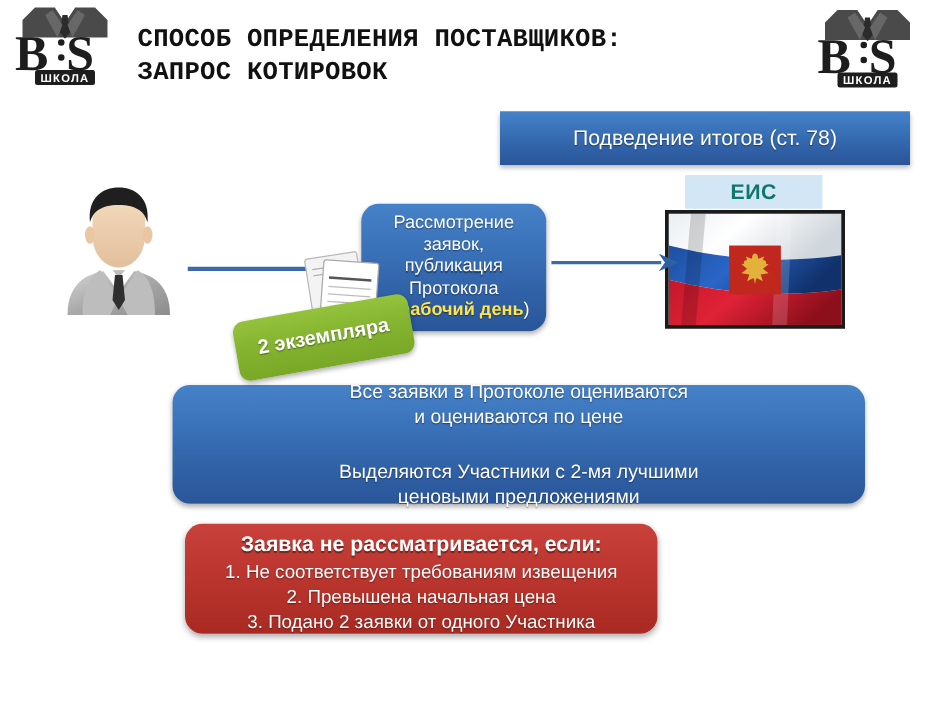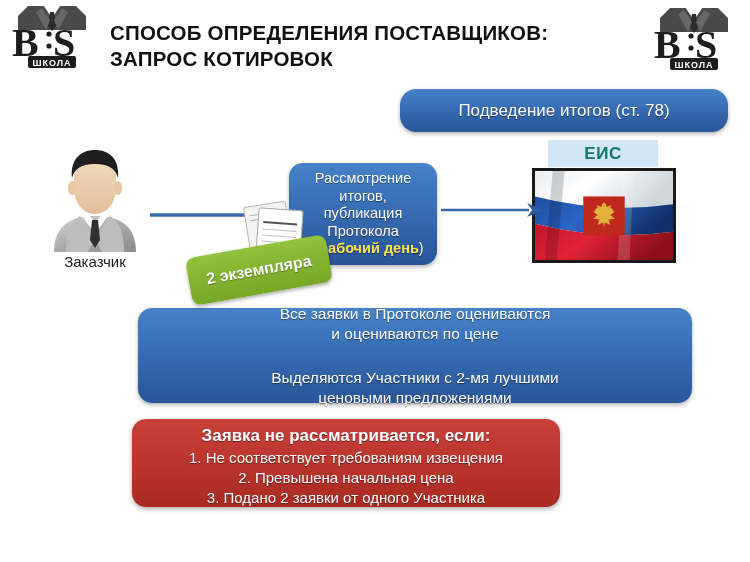--- a/index.html
+++ b/index.html
@@ -26,21 +26,21 @@
     height: 66px;
   }
   .logo.left  { left: 6px;  top: 4px; }
   .logo.right { left: 648px; top: 6px; }
 
   .slide-title {
     position: absolute;
     left: 110px;
     top: 6px;
     width: 530px;
-    font-family: Liberation Sans, sans-serif;
+    font-family: Liberation Mono, monospace;
     font-weight: bold;
     font-size: 20.5px;
     line-height: 26px;
     letter-spacing: 0.2px;
     color: #111111;
     text-transform: uppercase;
   }
 
   
   .panel {
@@ -66,21 +66,21 @@
     border-radius: 12px;
     box-shadow: 0 2px 5px rgba(0,0,0,0.33);
     text-shadow: 0 1px 1px rgba(0,0,0,0.45);
   }
 
   
   #summary-box {
     left: 400px; top: 89px;
     width: 328px; height: 43px;
     font-size: 17px;
-    border-radius: 16px;
+    border-radius: 0;
   }
 
   #review-box {
     left: 289px; top: 163px;
     width: 148px; height: 102px;
     border-radius: 14px;
     font-size: 14.5px;
     line-height: 17.5px;
     z-index: 6;
   }
@@ -93,22 +93,22 @@
     left: 138px; top: 308px;
     width: 554px; height: 95px;
     font-size: 15.5px;
     line-height: 20px;
     border-radius: 14px;
   }
   #eval-box .para { display: block; }
   #eval-box .para + .para { margin-top: 24px; }
 
   #reject-box {
-    left: 132px; top: 419px;
-    width: 428px; height: 88px;
+    left: 148px; top: 419px;
+    width: 378px; height: 88px;
     border-radius: 14px;
     font-size: 15px;
     line-height: 20px;
     justify-content: flex-start;
     padding-top: 7px;
   }
   #reject-box .head {
     font-size: 17px;
     font-weight: bold;
     margin-bottom: 2px;
@@ -308,32 +308,31 @@
         <path d="M46 68 L59 86 L72 68 L66 66 L59 74 L52 66 Z" fill="#ffffff"></path>
         <path d="M44 68 L59 90 L52 104 L30 104 C30 86 34 74 44 68 Z" fill="#bdbdbd"></path>
         <path d="M74 68 L59 90 L66 104 L88 104 C88 86 84 74 74 68 Z" fill="#bdbdbd"></path>
         <path d="M56 72 L62 72 L64 92 L59 100 L54 92 Z" fill="#2f2f2f"></path>
         <path d="M38 26 C38 10 48 4 59 4 C70 4 80 10 80 26 L80 40 C80 56 70 66 59 66 C48 66 38 56 38 40 Z" fill="url(#skin)"></path>
         <path d="M36 30 C34 10 46 2 59 2 C72 2 84 10 82 30 C80 22 74 16 59 16 C44 16 38 22 36 30 Z" fill="#1f1f1f"></path>
         <ellipse cx="36" cy="40" rx="4" ry="7" fill="#e9c7a3"></ellipse>
         <ellipse cx="82" cy="40" rx="4" ry="7" fill="#e9c7a3"></ellipse>
       </svg>
     </span>
-    <span class="caption">Заказчик</span>
   </div>
 
   <div class="arrow" id="arrow-left">
     <svg viewBox="0 0 148 20" width="148" height="20" aria-hidden="true">
       <line x1="0" y1="10" x2="146" y2="10" stroke="#3a6aa8" stroke-width="3.4"></line>
     </svg>
   </div>
 
   <div id="review-box" class="panel panel-blue">
     <span class="line">Рассмотрение</span>
-    <span class="line">итогов,</span>
+    <span class="line">заявок,</span>
     <span class="line">публикация</span>
     <span class="line">Протокола</span>
     <span class="days"><span class="par">(</span><span class="hl">1 рабочий день</span><span class="par">)</span></span>
   </div>
 
   <div id="docs">
     <svg viewBox="0 0 66 82" width="66" height="82" aria-hidden="true">
       <g transform="rotate(-9 33 41)">
         <rect x="6" y="4" width="42" height="58" rx="2" fill="#f3f3f3" stroke="#b8b8b8" stroke-width="1"></rect>
         <g stroke="#b0b0b0" stroke-width="1">

